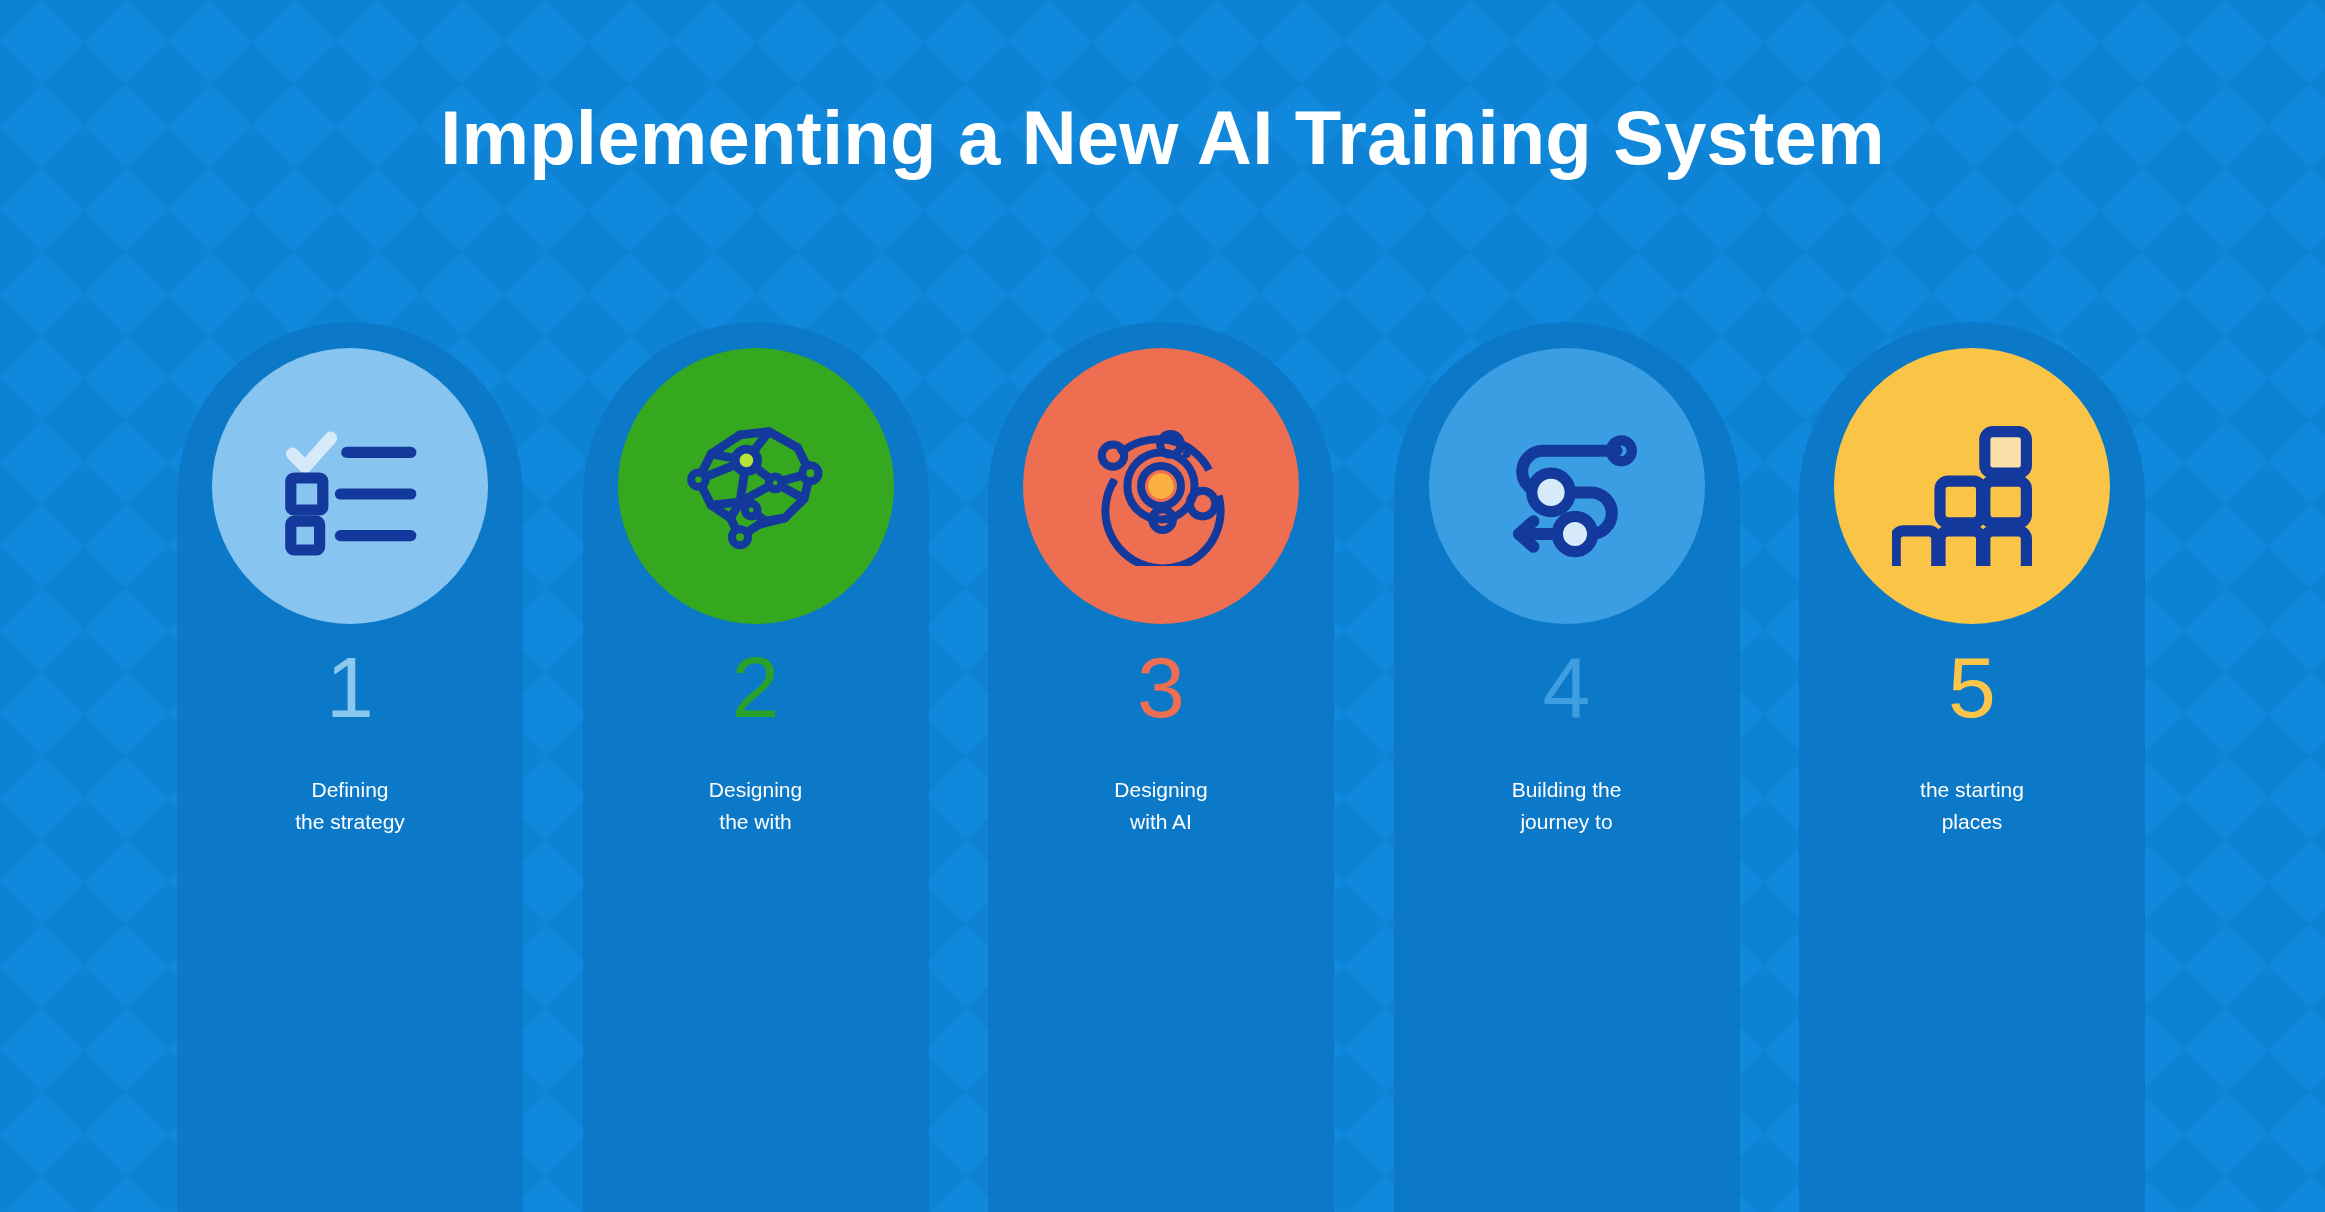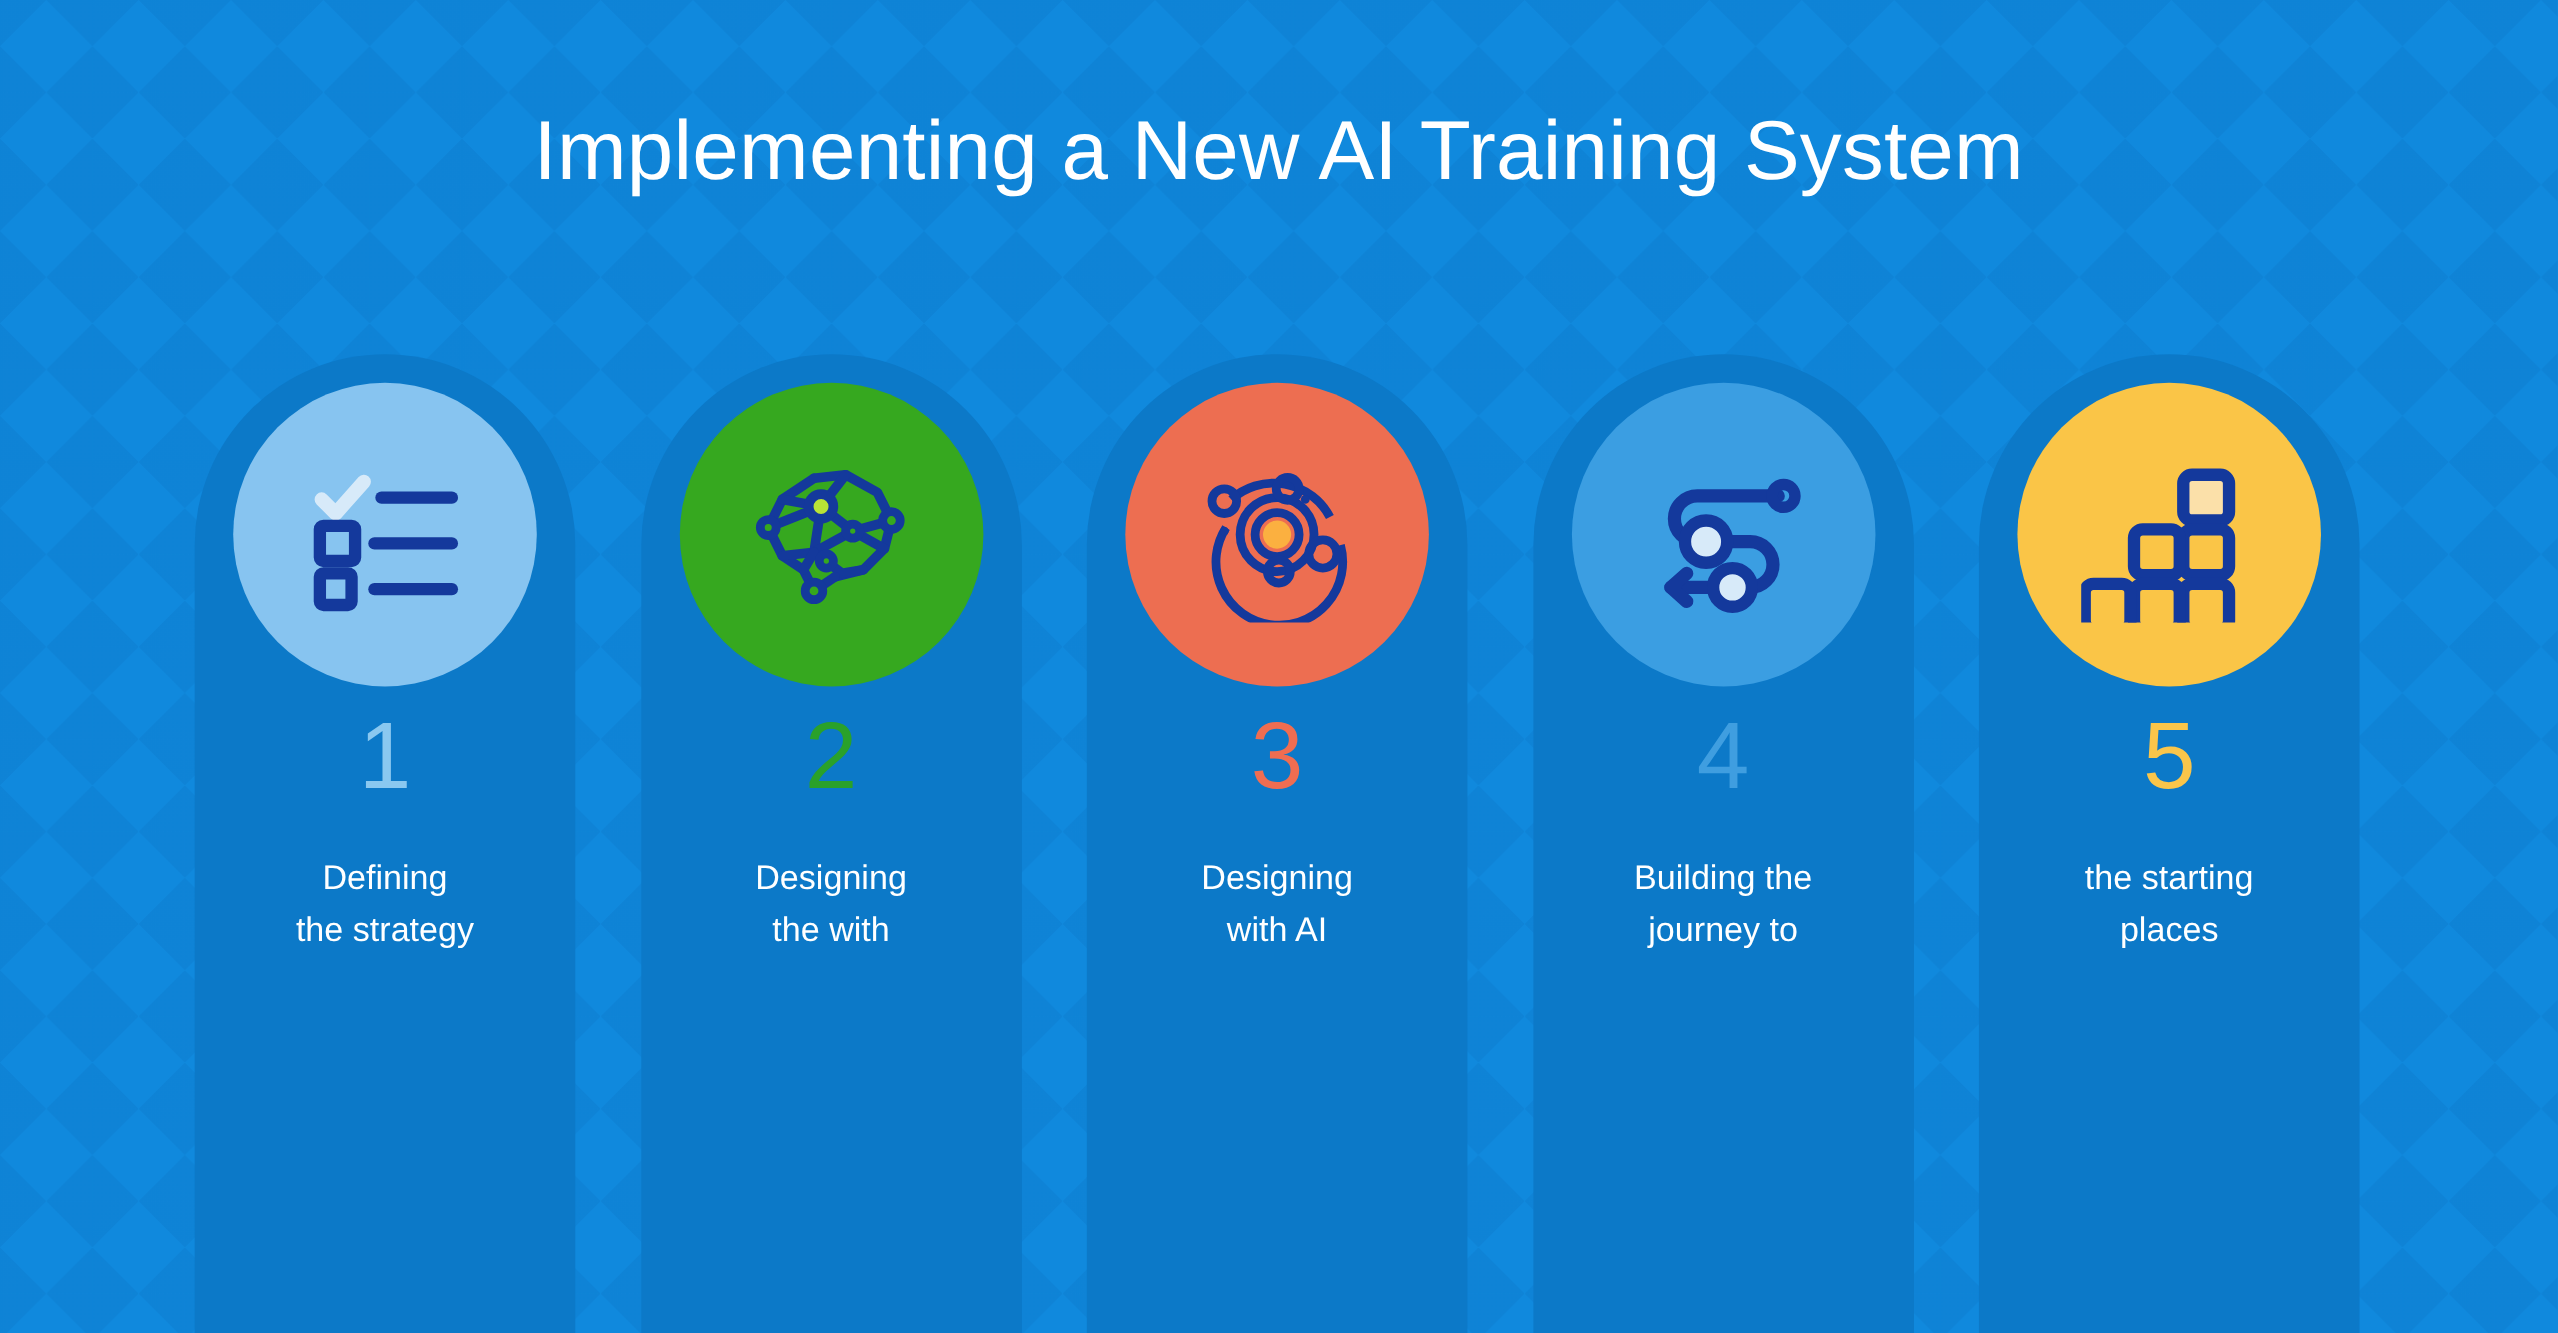--- a/index.html
+++ b/index.html
@@ -21,21 +21,21 @@
     background-size:84px 84px, 84px 84px;
     background-position:0 0, 0 0;
   }
 
   
   #title{
     position:absolute; top:94px; left:0; width:100%;
     text-align:center;
     color:#ffffff;
     font-size:76px;
-    font-weight:400;
+    font-weight:700;
     letter-spacing:.2px;
     white-space:nowrap;
     z-index:5;
   }
 
   
   #deck{
     position:absolute;
     left:177px; top:322px;
     width:1968px; height:890px;
@@ -72,21 +72,21 @@
     font-size:86px;
     font-weight:400;
     line-height:1;
   }
 
   .label{
     position:absolute;
     top:452px; left:0; width:100%;
     text-align:center;
     color:#ffffff;
-    font-size:31px;
+    font-size:21px;
     font-weight:400;
     line-height:1.52;
     padding:0 14px;
   }
   .label span{ display:block; }
 </style>
 </head>
 <body>
 
 <div id="backdrop" style="background-color: rgb(16, 137, 221);"></div>

